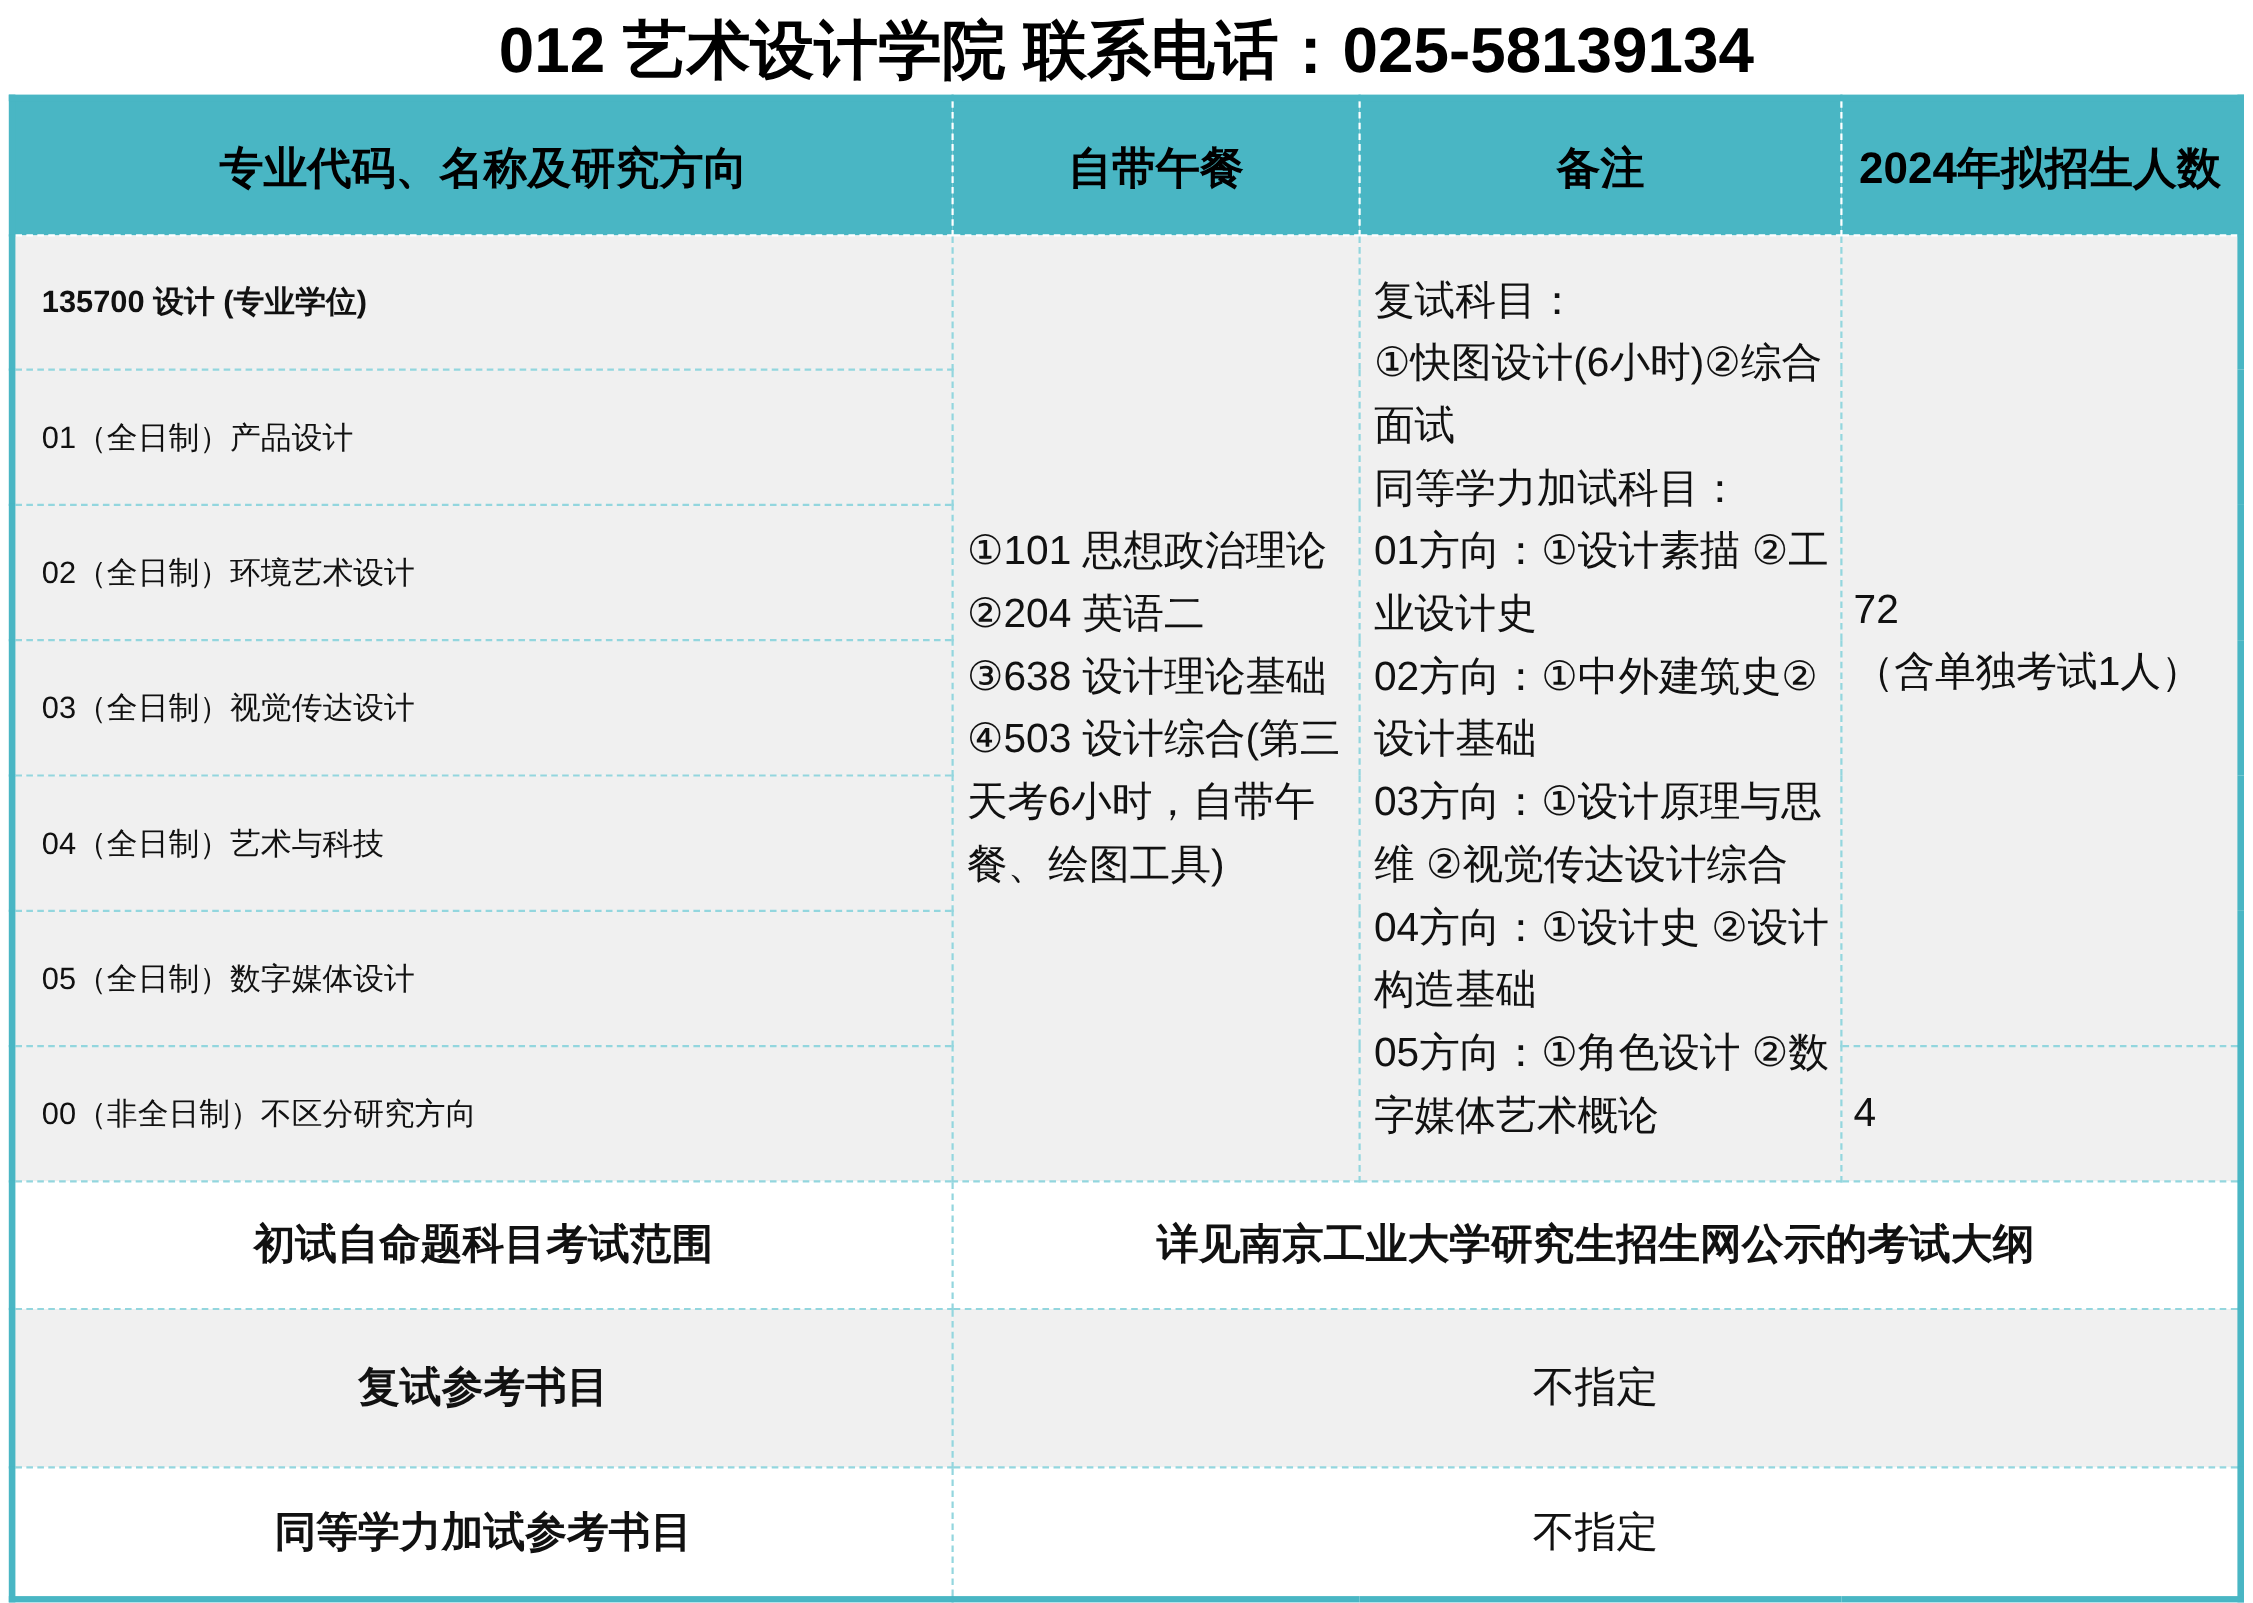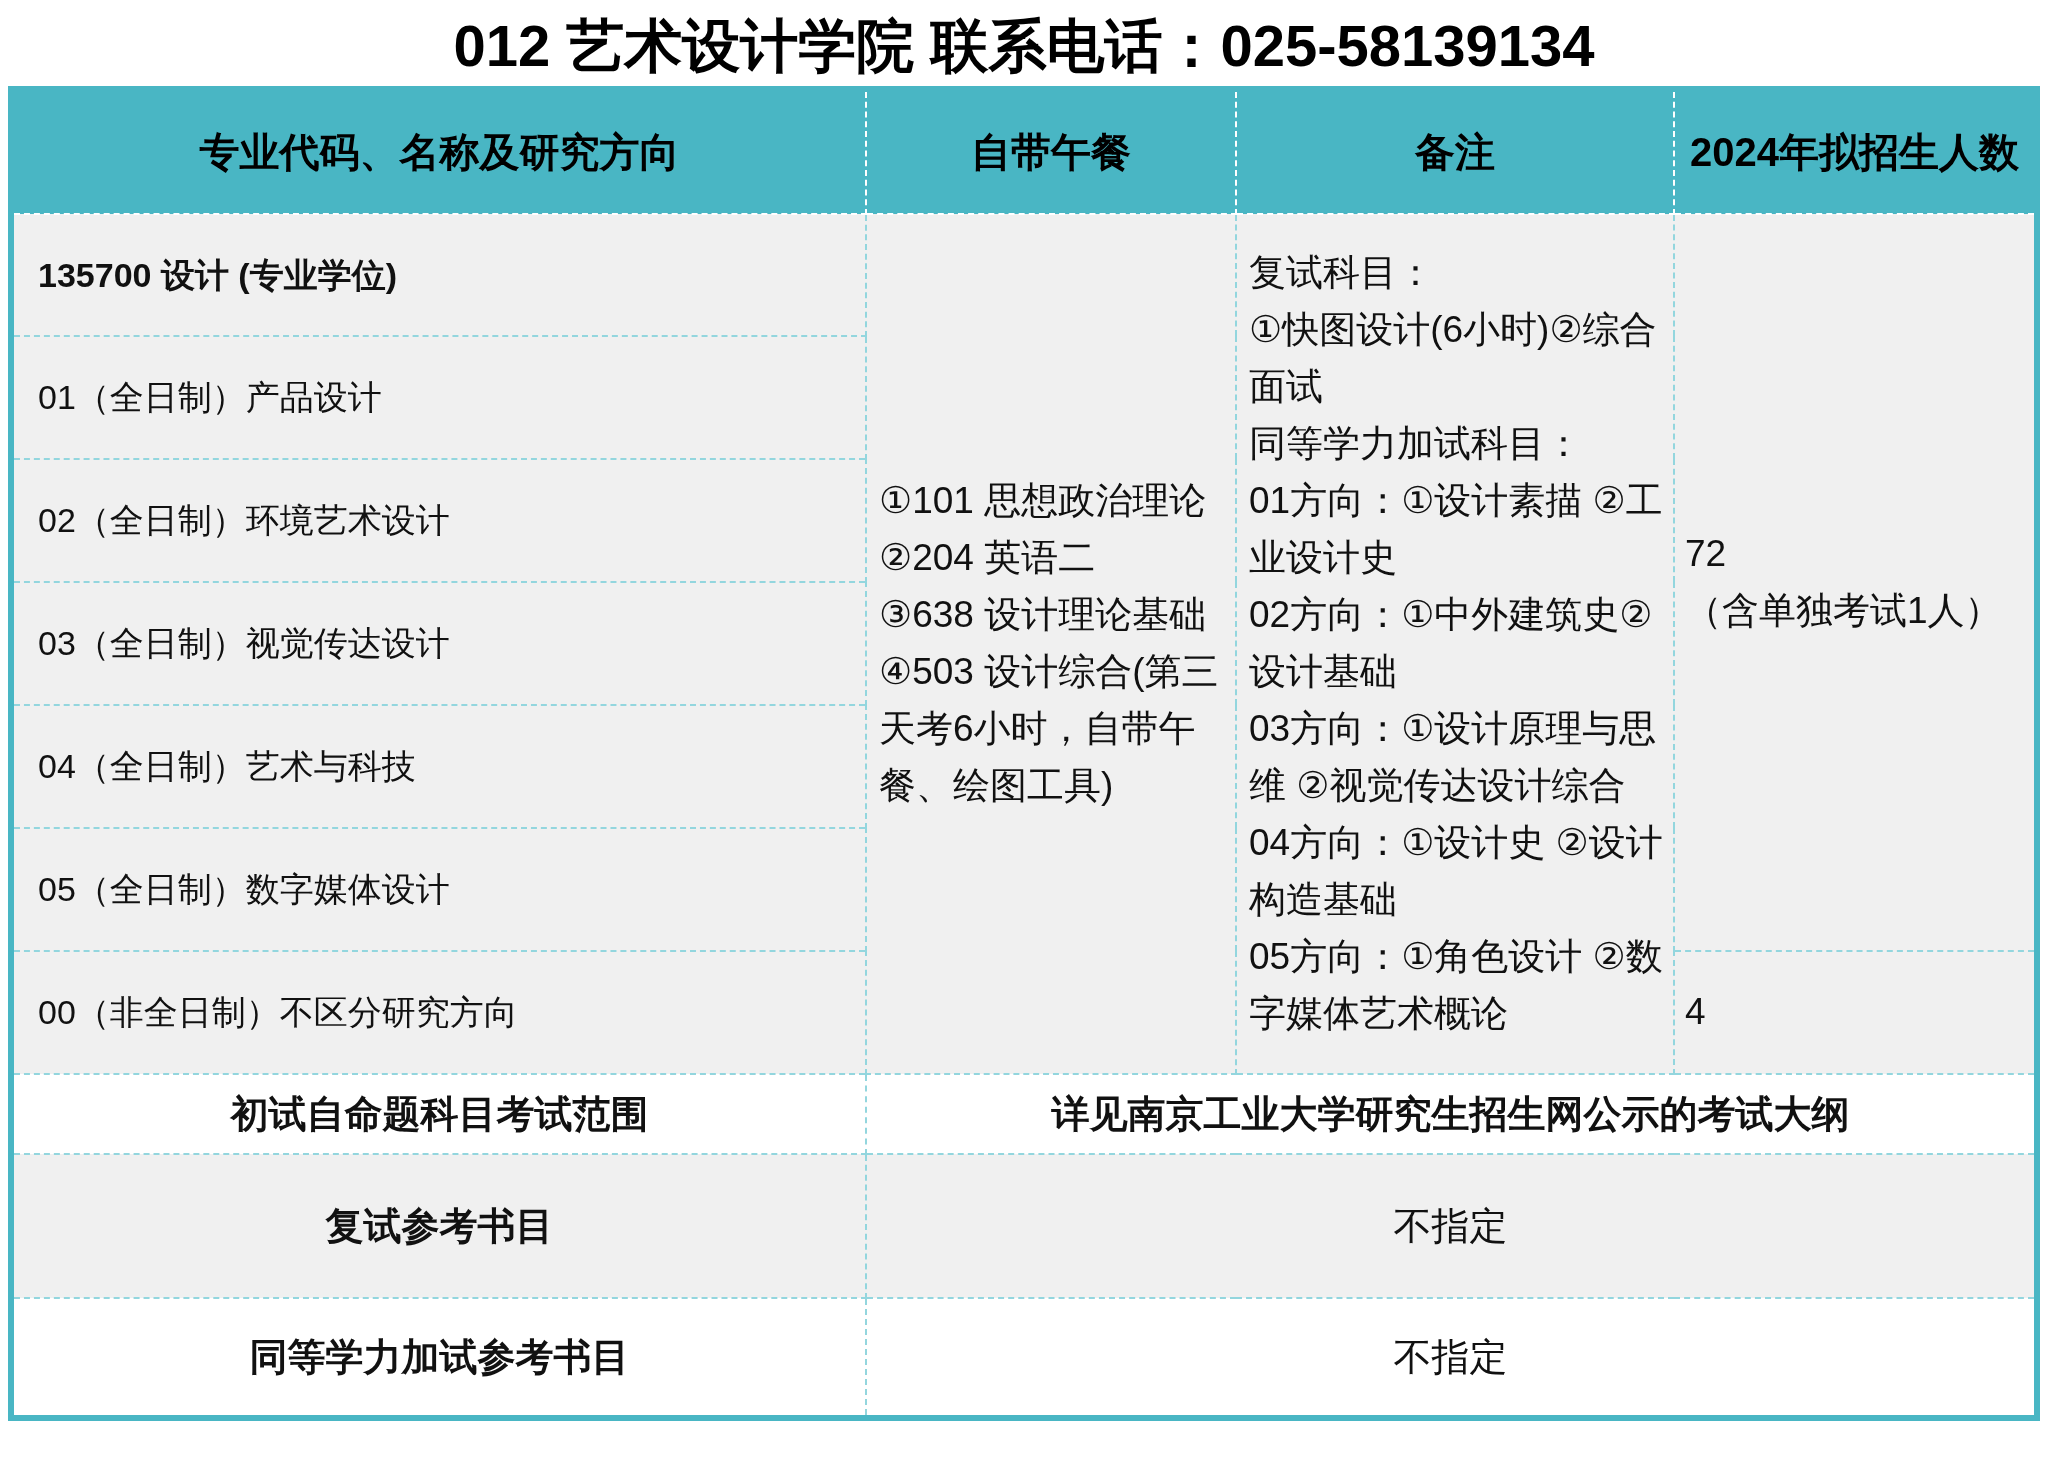--- a/index.html
+++ b/index.html
@@ -49,25 +49,25 @@
     border: 2px dashed #93D6DE;
     vertical-align: middle;
     font-size: 37px;
     line-height: 1.54;
     padding: 0 10px;
     background: #F0F0F0;
     color: #111111;
   }
   tr.r-135700 { height: 122px; }
   tr.r-body   { height: 123px; }
-  tr.r-foot1  { height: 80px; }
+  tr.r-foot1  { height: 116px; }
   tr.r-foot2  { height: 144px; }
   tr.r-foot3  { height: 120px; }
 
-  td.program { text-align: left; padding-left: 24px; font-size: 34px; }
+  td.program { text-align: left; padding-left: 24px; font-size: 28px; }
   td.bold    { font-weight: 700; }
   td.subjects, td.notes {
     text-align: left;
     white-space: pre-line;
     padding-left: 12px;
     padding-right: 6px;
   }
   td.quota {
     white-space: pre-line;
     margin-top: 48px;

